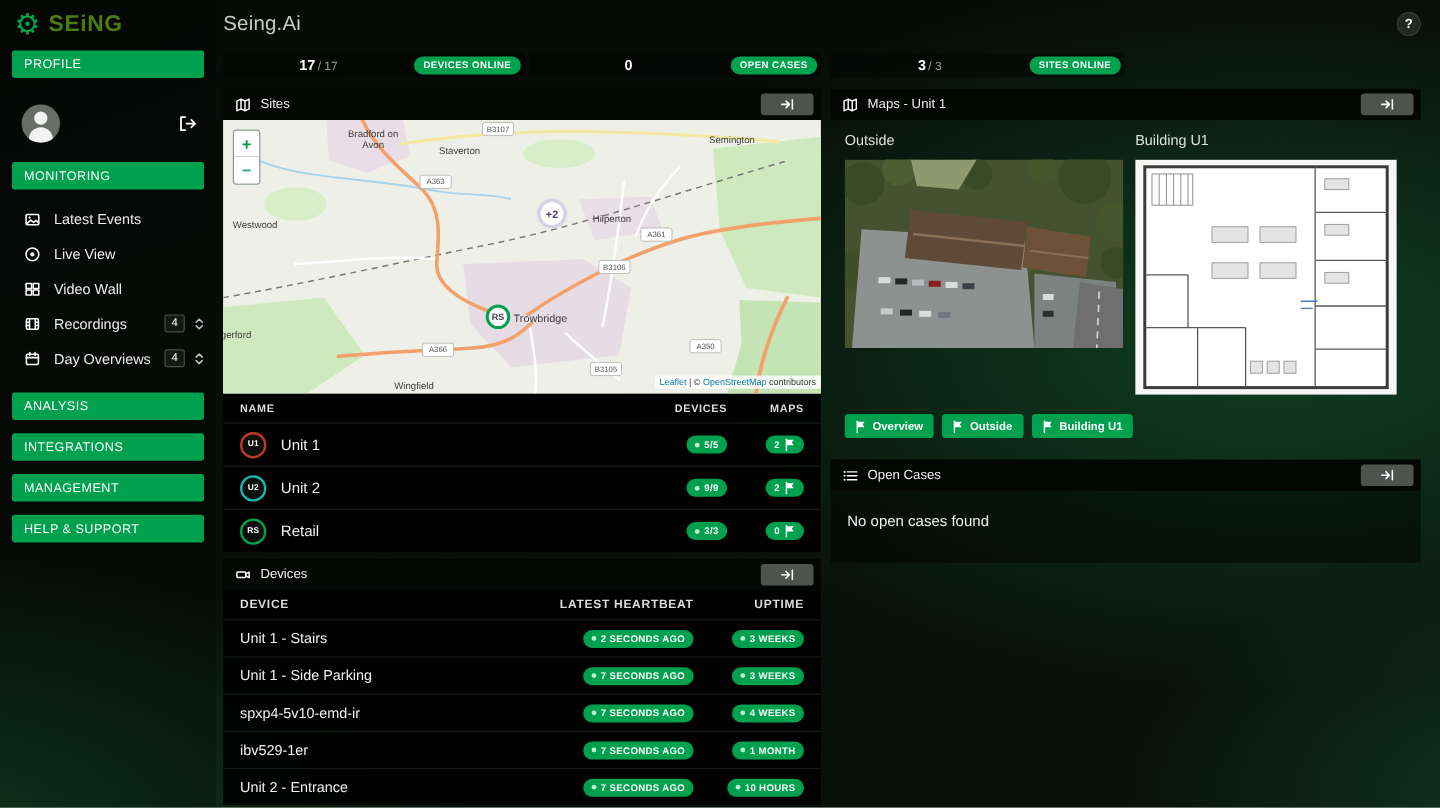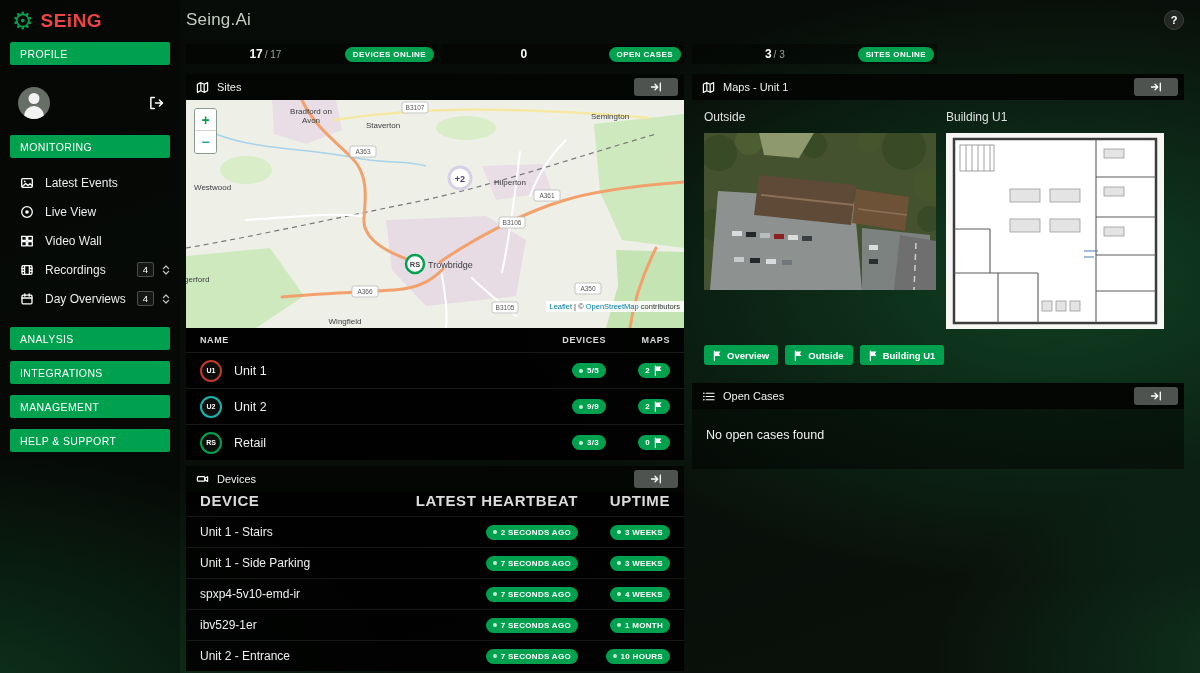--- a/index.html
+++ b/index.html
@@ -11,21 +11,21 @@
       radial-gradient(760px 430px at -5% 105%, rgba(25,118,62,.55), transparent 60%),
       radial-gradient(520px 320px at 104% 98%, rgba(20,90,48,.45), transparent 60%),
       linear-gradient(160deg,#070a07 0%, #0a120c 100%);
   }
   .app { display:flex; width:1200px; height:673px; }
 
   
   aside { width:180px; flex:none; background:rgba(0,0,0,.25); }
   .logo-row { height:42px; display:flex; align-items:center; gap:7px; padding-left:12px; }
   .logo-mark { color:#00A14E; font-size:24px; line-height:1; }
-  .logo-text { color:#ef4444; font-weight:bold; font-size:19px; letter-spacing:.5px; }
+  .logo-text { color:#4d7c0f; font-weight:bold; font-size:19px; letter-spacing:.5px; }
   .nav-btn { display:block; width:160px; margin:0 10px; height:23px; background:#00A14E; border:none;
     border-radius:2px; color:#fff; font-weight:normal; font-size:10.5px; letter-spacing:.4px; text-align:left;
     padding:0 0 0 10px; font-family:inherit; cursor:pointer; }
   .nav-btn.grp { margin-top:11px; }
   .avatar-row { display:flex; align-items:center; justify-content:space-between; padding:0 16px 0 18px; margin:22px 0 16px; }
   .avatar { position:relative; width:32px; height:32px; border-radius:50%; background:#676d67; overflow:hidden; display:block; cursor:pointer; }
   .avatar .head { position:absolute; left:50%; top:6px; transform:translateX(-50%); width:11px; height:11px; border-radius:50%; background:#f2f2f2; }
   .avatar .torso { position:absolute; left:50%; top:19px; transform:translateX(-50%); width:20px; height:13px; border-radius:10px 10px 0 0; background:#f2f2f2; }
   .logout-btn { background:none; border:none; cursor:pointer; display:flex; }
   .menu { margin-top:10px; margin-bottom:14px; }
@@ -61,41 +61,41 @@
   .export-btn { margin-left:auto; width:44px; height:18px; background:#4e534f; border:none; border-radius:3px;
     display:flex; align-items:center; justify-content:center; cursor:pointer; }
 
   
   .map-wrap { position:relative; height:228px; background:#eef0e8; overflow:hidden; }
   .map-wrap > svg { display:block; width:498px; height:228px; }
   .zoomctl { position:absolute; left:8px; top:8px; width:23px; border:1px solid #8a9a8f; border-radius:3px; overflow:hidden; z-index:5; }
   .zoomctl button { display:block; width:100%; height:22px; background:#fff; border:none; font-size:14px; font-weight:bold; cursor:pointer; font-family:inherit; }
   .zoomctl .zin { color:#0a9a4e; border-bottom:1px solid #cfd6cf; }
   .zoomctl .zout { color:#2aa89b; }
-  .attribution { position:absolute; right:0; bottom:16px; background:rgba(255,255,255,.82); font-size:7.5px; color:#333; padding:1px 4px; z-index:5; }
+  .attribution { position:absolute; right:0; bottom:4px; background:rgba(255,255,255,.82); font-size:7.5px; color:#333; padding:1px 4px; z-index:5; }
   .attribution .lnk { color:#0078a8; cursor:pointer; }
 
   
   .table-head { display:flex; height:24px; align-items:center; padding:0 14px; background:rgba(0,0,0,.88);
     color:#dcdcdc; font-size:9px; font-weight:bold; letter-spacing:.6px; }
   .h-name { flex:1; } .h-dev { width:96px; text-align:right; } .h-maps { width:64px; text-align:right; }
   .site-row { display:flex; align-items:center; height:36px; padding:0 14px; background:rgba(0,0,0,.88); border-top:1px solid #181c18; cursor:pointer; }
   .c-name { flex:1; display:flex; align-items:center; gap:12px; }
   .c-dev { width:96px; display:flex; justify-content:flex-end; }
   .c-maps { width:64px; display:flex; justify-content:flex-end; }
   .site-ring { width:22px; height:22px; border-radius:50%; border:2px solid #888; display:flex; align-items:center;
     justify-content:center; color:#fff; font-size:7px; font-weight:bold; background:#0d0f0d; flex:none; }
   .name-text { color:#f0f0f0; font-size:12.5px; }
   .pill { display:inline-flex; align-items:center; gap:4px; background:#00A14E; color:#fff; font-size:8px; font-weight:bold;
     height:15px; padding:0 7px; border-radius:8px; letter-spacing:.3px; white-space:nowrap; }
   .pill .dot { width:4px; height:4px; border-radius:50%; background:#bff0d4; flex:none; }
 
   .devices-panel-header { margin-top:6px; }
-  .dev-head { display:flex; height:24px; padding:0 14px; background:rgba(0,0,0,.88);
-    color:#dcdcdc; font-size:15px; font-weight:bold; letter-spacing:.6px; }
+  .dev-head { display:flex; height:24px; align-items:center; padding:0 14px; background:rgba(0,0,0,.88);
+    color:#dcdcdc; font-size:10px; font-weight:bold; letter-spacing:.6px; }
   .dh-name { flex:1; } .dh-hb { width:180px; text-align:right; } .dh-up { width:92px; text-align:right; }
   .dev-row { display:flex; align-items:center; height:31px; padding:0 14px; background:rgba(0,0,0,.88); border-top:1px solid #161a16; cursor:pointer; }
   .d-name { flex:1; color:#f0f0f0; font-size:12px; }
   .d-hb { width:180px; display:flex; justify-content:flex-end; }
   .d-up { width:92px; display:flex; justify-content:flex-end; }
 
   
   .maps-body { padding:10px 12px 0 12px; }
   .figures { display:flex; gap:10px; align-items:flex-start; }
   figure.mapfig { width:232px; }

